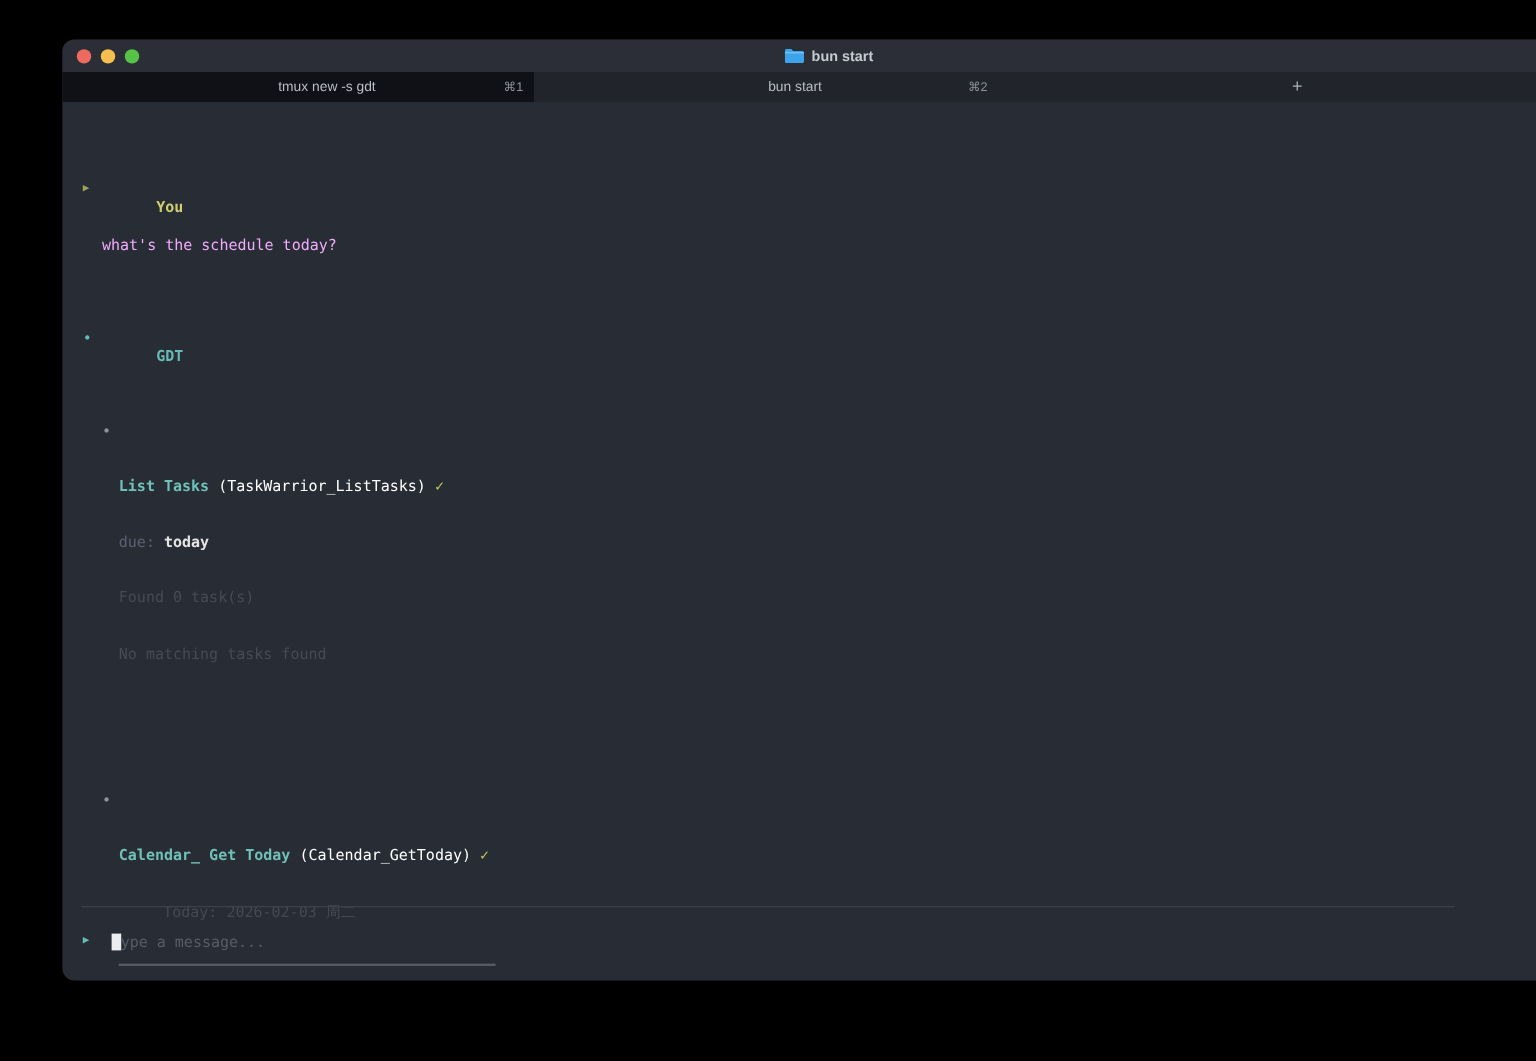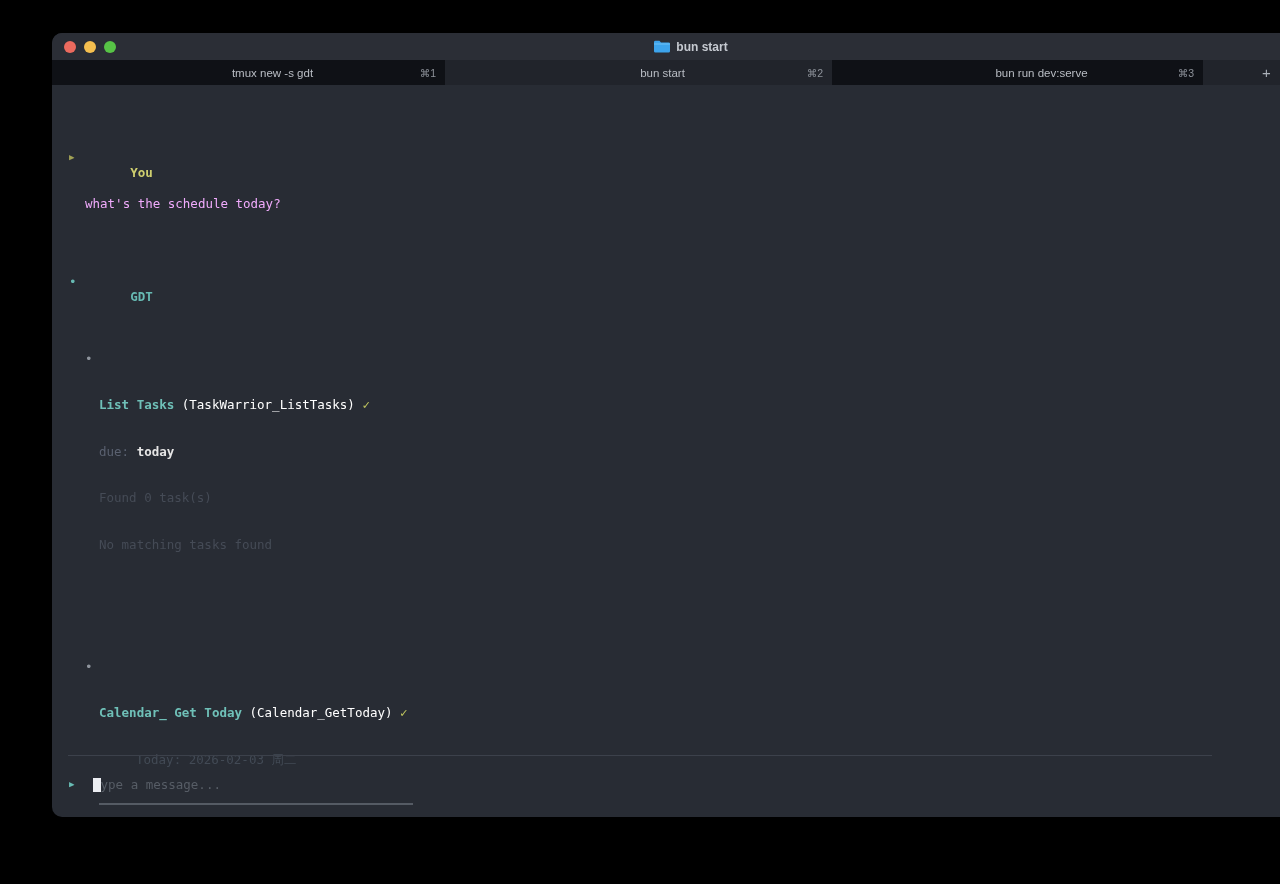--- a/index.html
+++ b/index.html
@@ -100,24 +100,20 @@
 
   <div class="tabbar">
     <div class="tab tab1 inactive">
       <span>tmux new -s gdt</span>
       <span class="shortcut">⌘1</span>
     </div>
     <div class="tab tab2">
       <span>bun start</span>
       <span class="shortcut">⌘2</span>
     </div>
-    <div class="tab tab3 inactive">
-      <span>bun run dev:serve</span>
-      <span class="shortcut">⌘3</span>
-    </div>
     <div class="plus-btn">+</div>
   </div>
 
   <div class="content">
 
     <div class="line prefixed">
       <span class="prefix you-prompt">▶</span><span class="you-name">You</span>
     </div>
     <div class="line query">what's the schedule today?</div>
 

